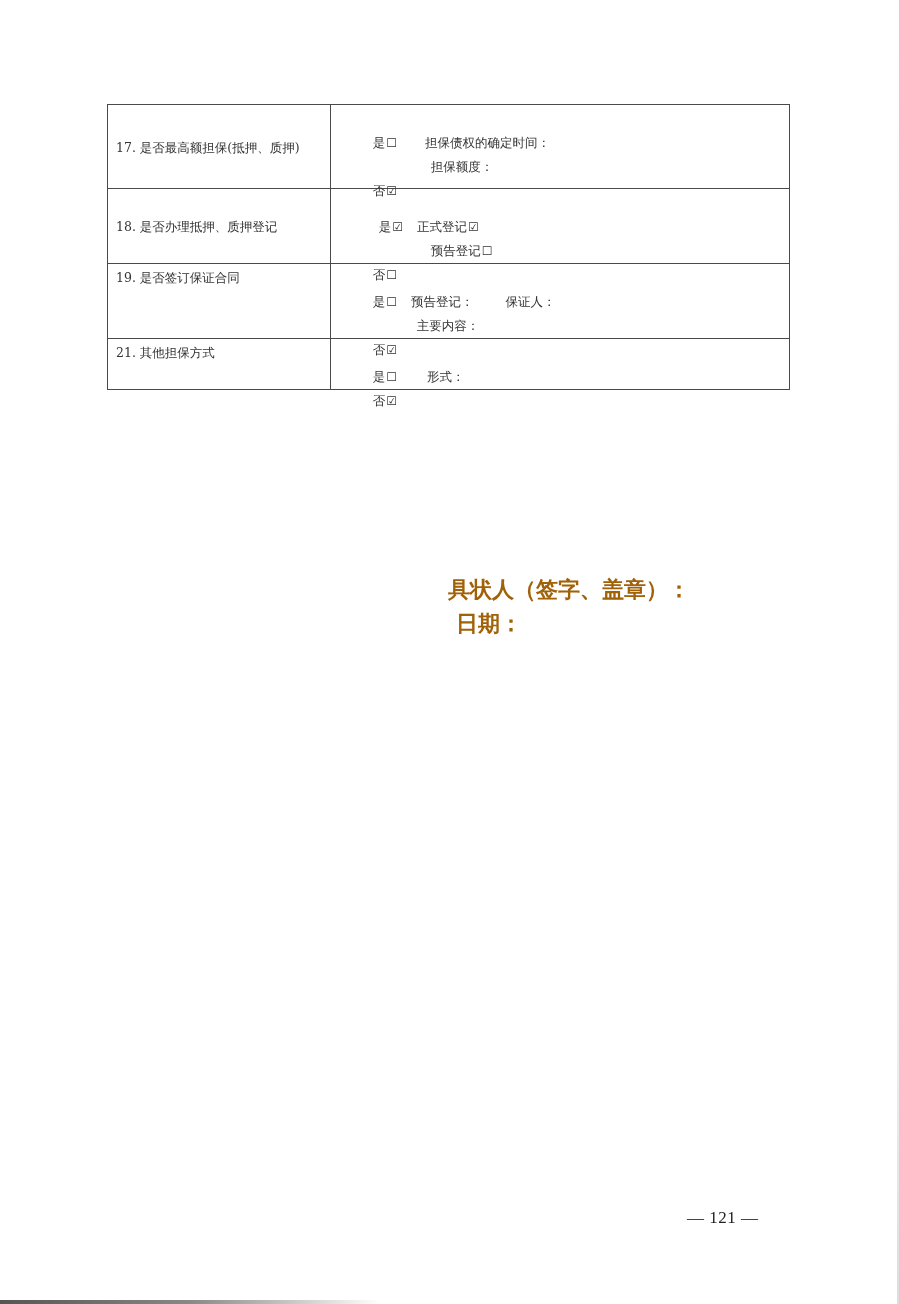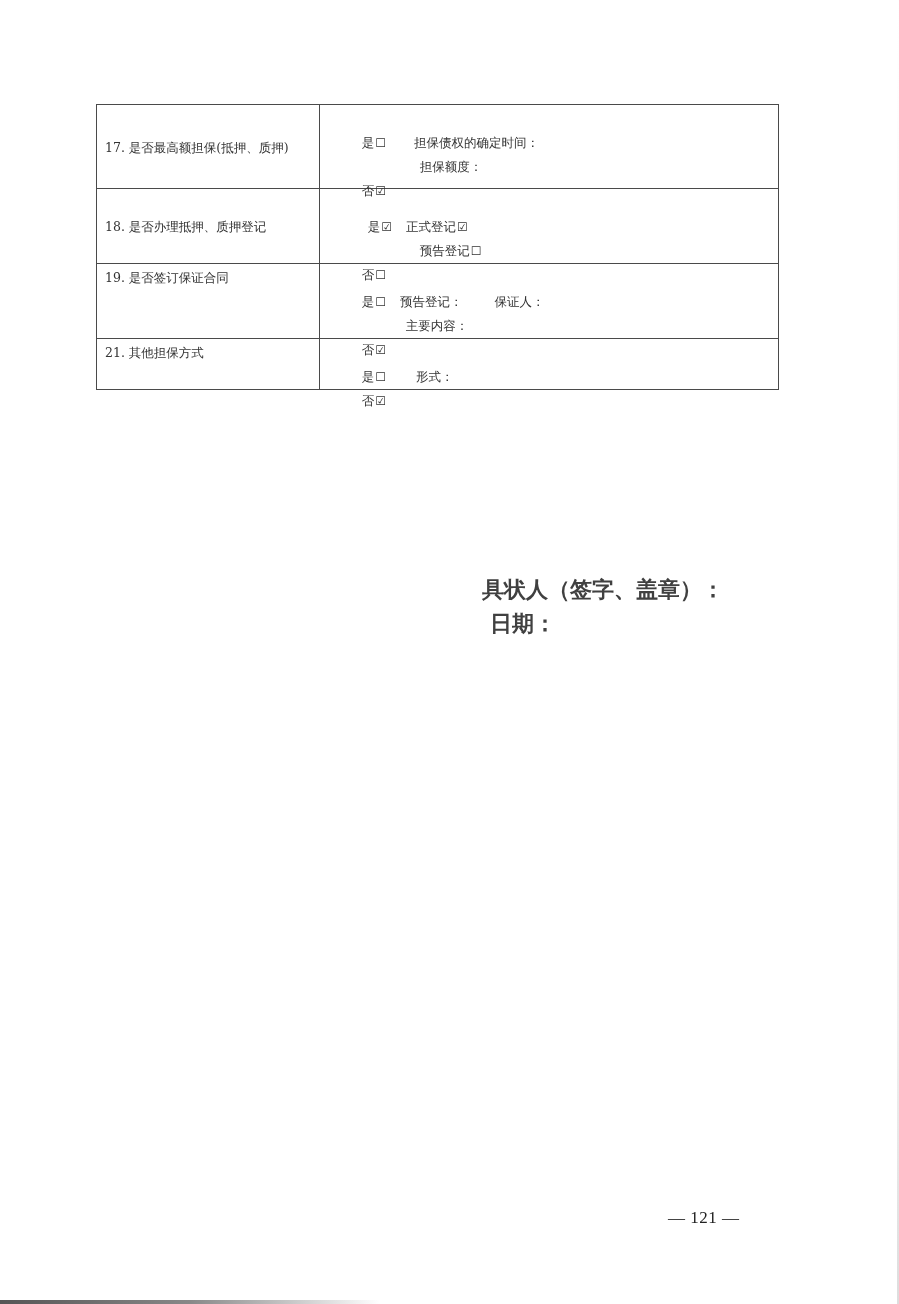--- a/index.html
+++ b/index.html
@@ -10,21 +10,21 @@
     body {
       width: 899px;
       height: 1304px;
       position: relative;
       overflow: hidden;
       font-family: "DejaVu Serif", "Liberation Serif", serif;
       color: #2a2a2a;
     }
     .form-table {
       position: absolute;
-      left: 96px;
+      left: 107px;
       top: 104px;
       width: 683px;
       border-collapse: collapse;
       table-layout: fixed;
       font-size: 12.5px;
       line-height: 24px;
       border-radius: 23px;
     }
     .form-table td {
       border: 1.3px solid #4a4a4a;
@@ -56,34 +56,34 @@
     }
     .gap-a { display: inline-block; width: 28px; }
     .gap-b { display: inline-block; width: 44px; }
     .gap-c { display: inline-block; width: 14px; }
     .gap-d { display: inline-block; width: 30px; }
     .gap-e { display: inline-block; width: 26px; }
     .gap-f { display: inline-block; width: 32px; }
 
     .signature-block {
       position: absolute;
-      left: 482px;
+      left: 448px;
       top: 572px;
       font-family: "DejaVu Serif", "Liberation Serif", serif;
       font-weight: bold;
       font-size: 22px;
       line-height: 34px;
-      color: #404040;
+      color: #a16207;
     }
     .signature-block .date-line {
       padding-left: 8px;
     }
     .page-number {
       position: absolute;
-      left: 668px;
+      left: 687px;
       top: 1208px;
       font-family: "Liberation Serif", "DejaVu Serif", serif;
       font-size: 17px;
       color: #222;
       letter-spacing: 0.5px;
     }
     .scan-shadow {
       position: absolute;
       left: 0;
       top: 1300px;

